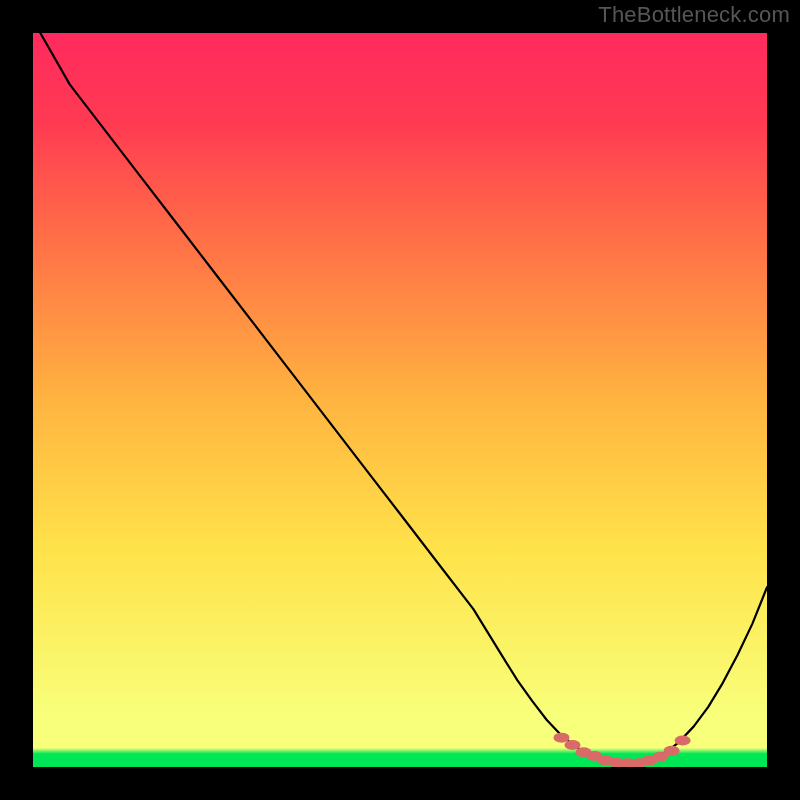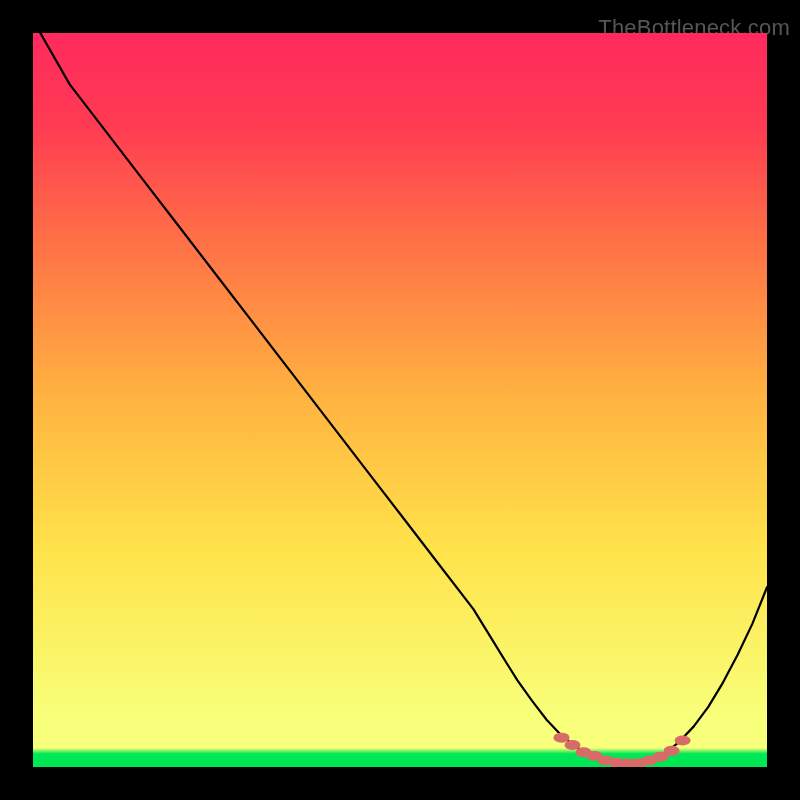--- a/index.html
+++ b/index.html
@@ -5,21 +5,21 @@
   * { margin: 0; padding: 0; box-sizing: border-box; }
   html, body { width: 800px; height: 800px; overflow: hidden; background: #000; }
   .canvas {
     position: relative;
     width: 800px;
     height: 800px;
     background: #000;
   }
   .watermark {
     position: absolute;
-    top: 15px;
+    top: 2px;
     right: 10px;
     font-family: Arial, Helvetica, sans-serif;
     font-size: 22px;
     font-weight: 500;
     color: #565656;
     letter-spacing: 0.2px;
   }
   .plot {
     position: absolute;
     left: 33px;

